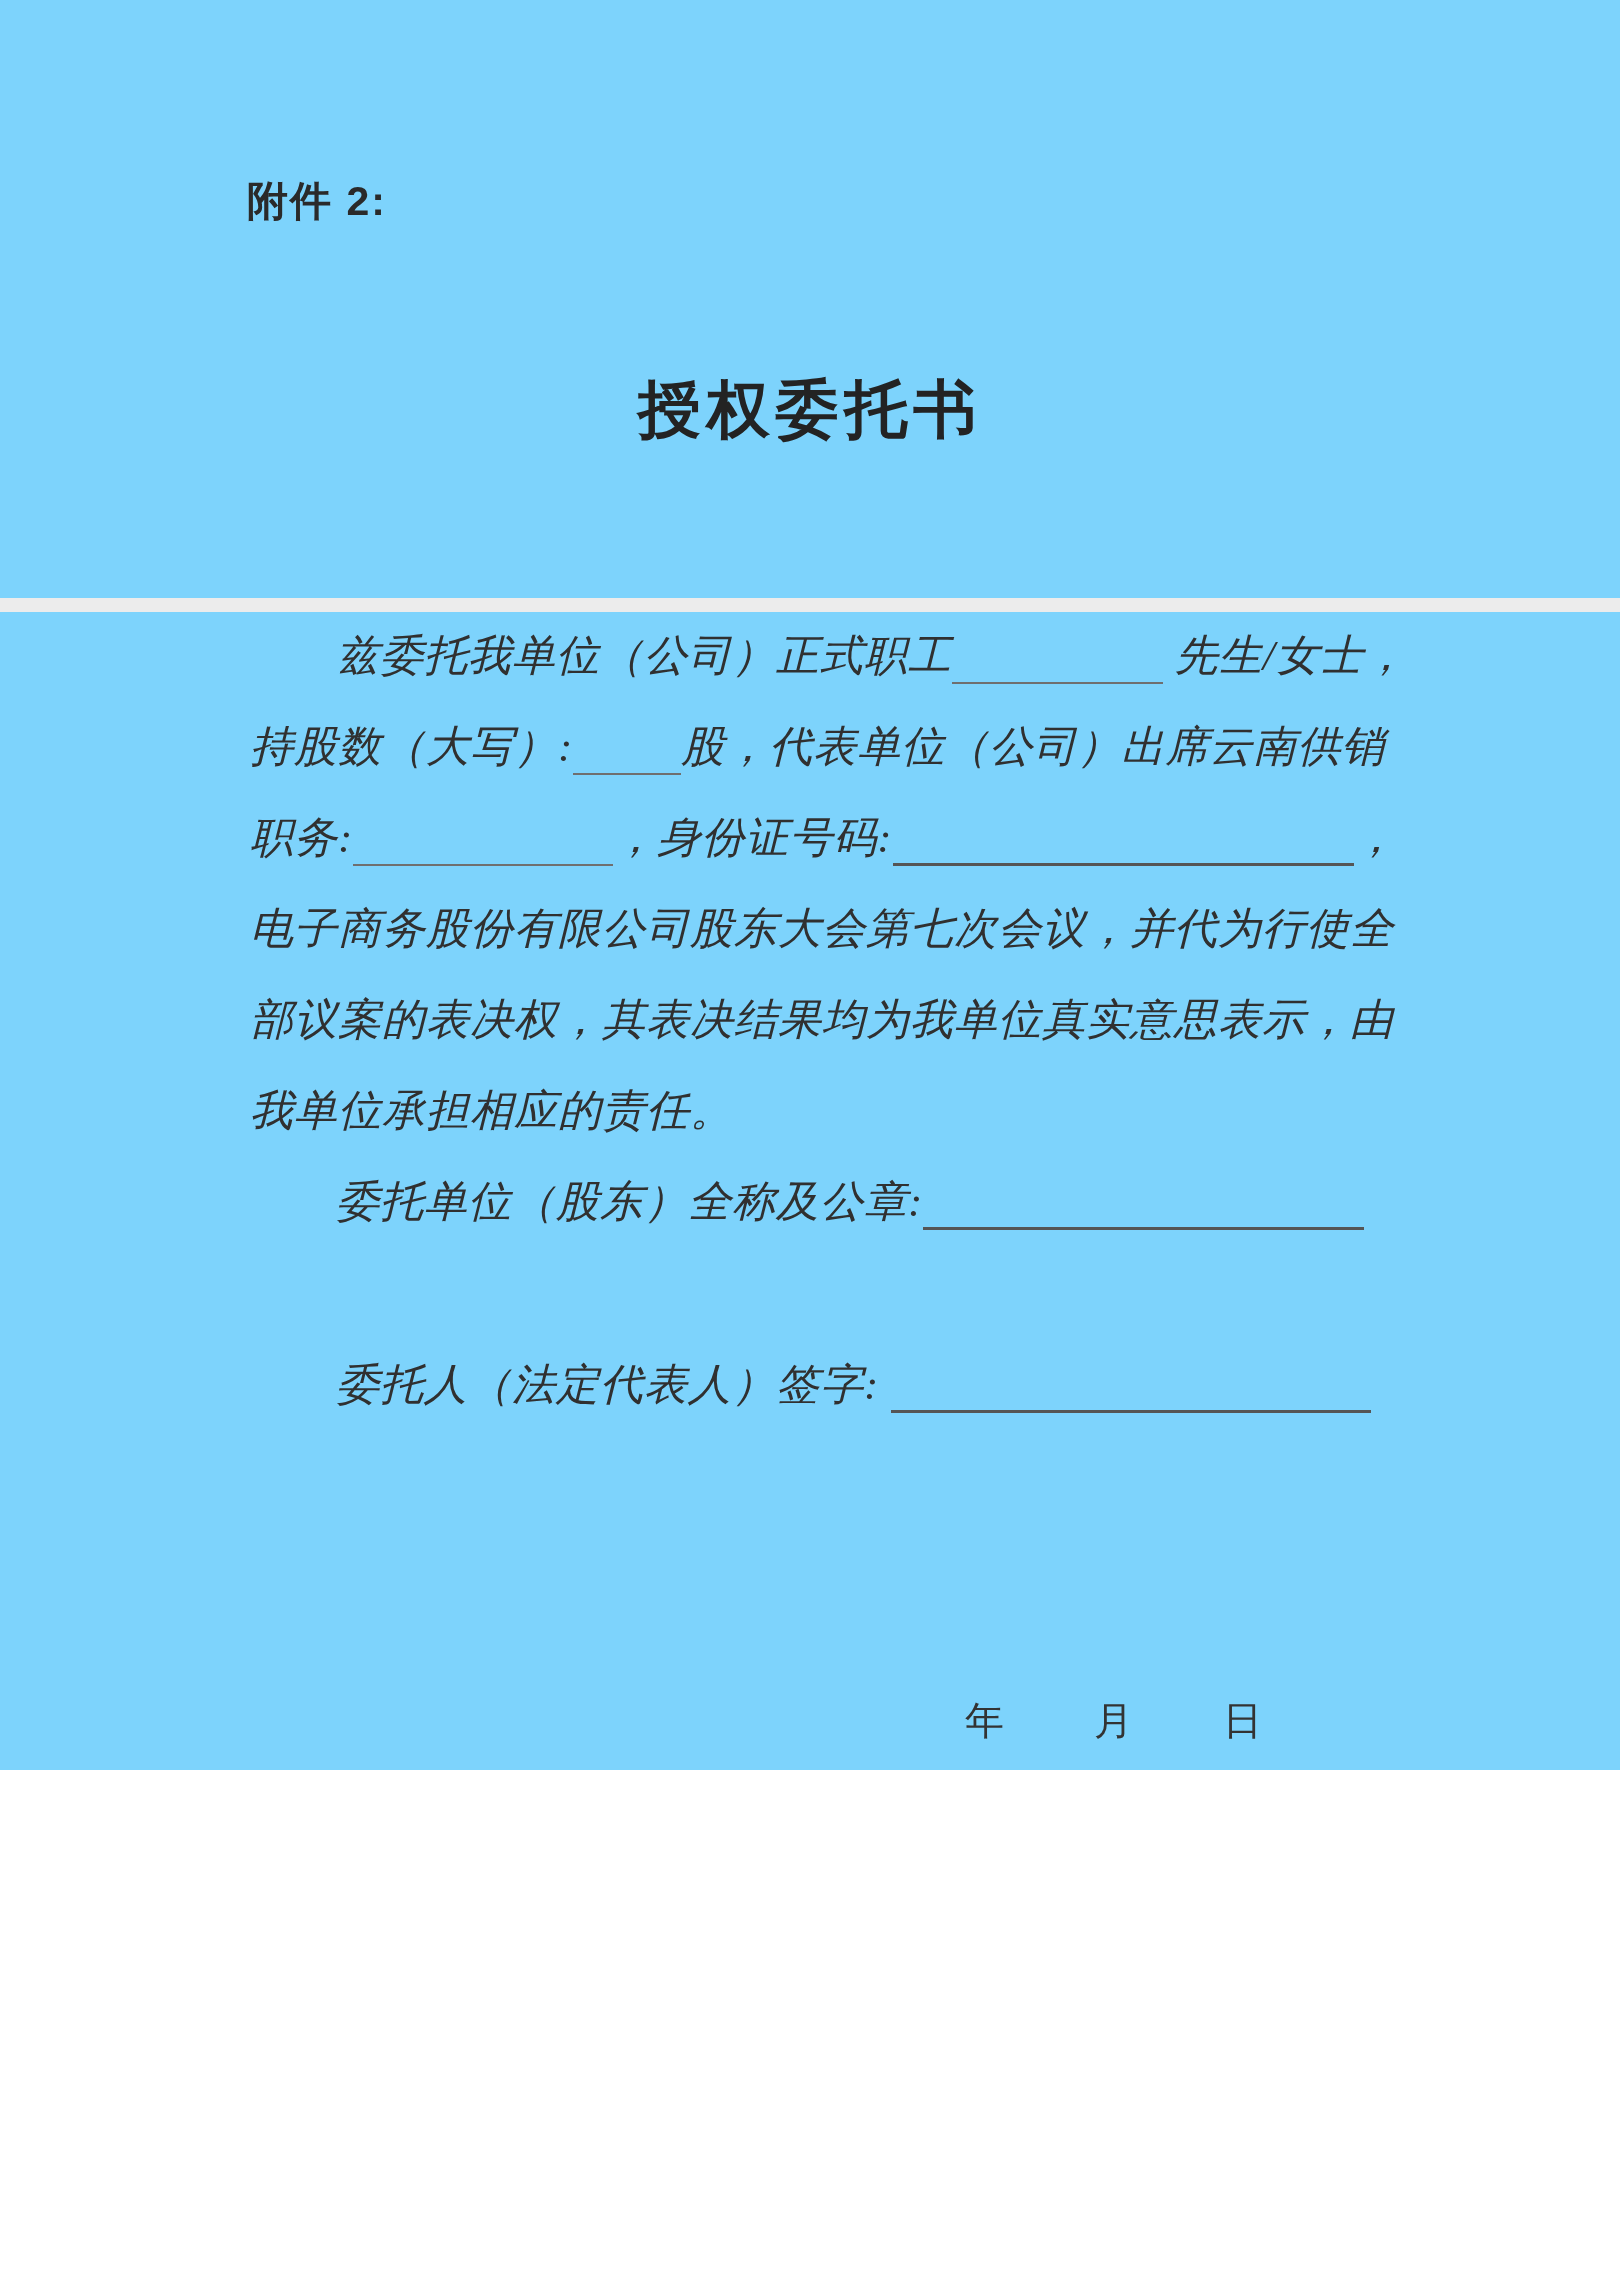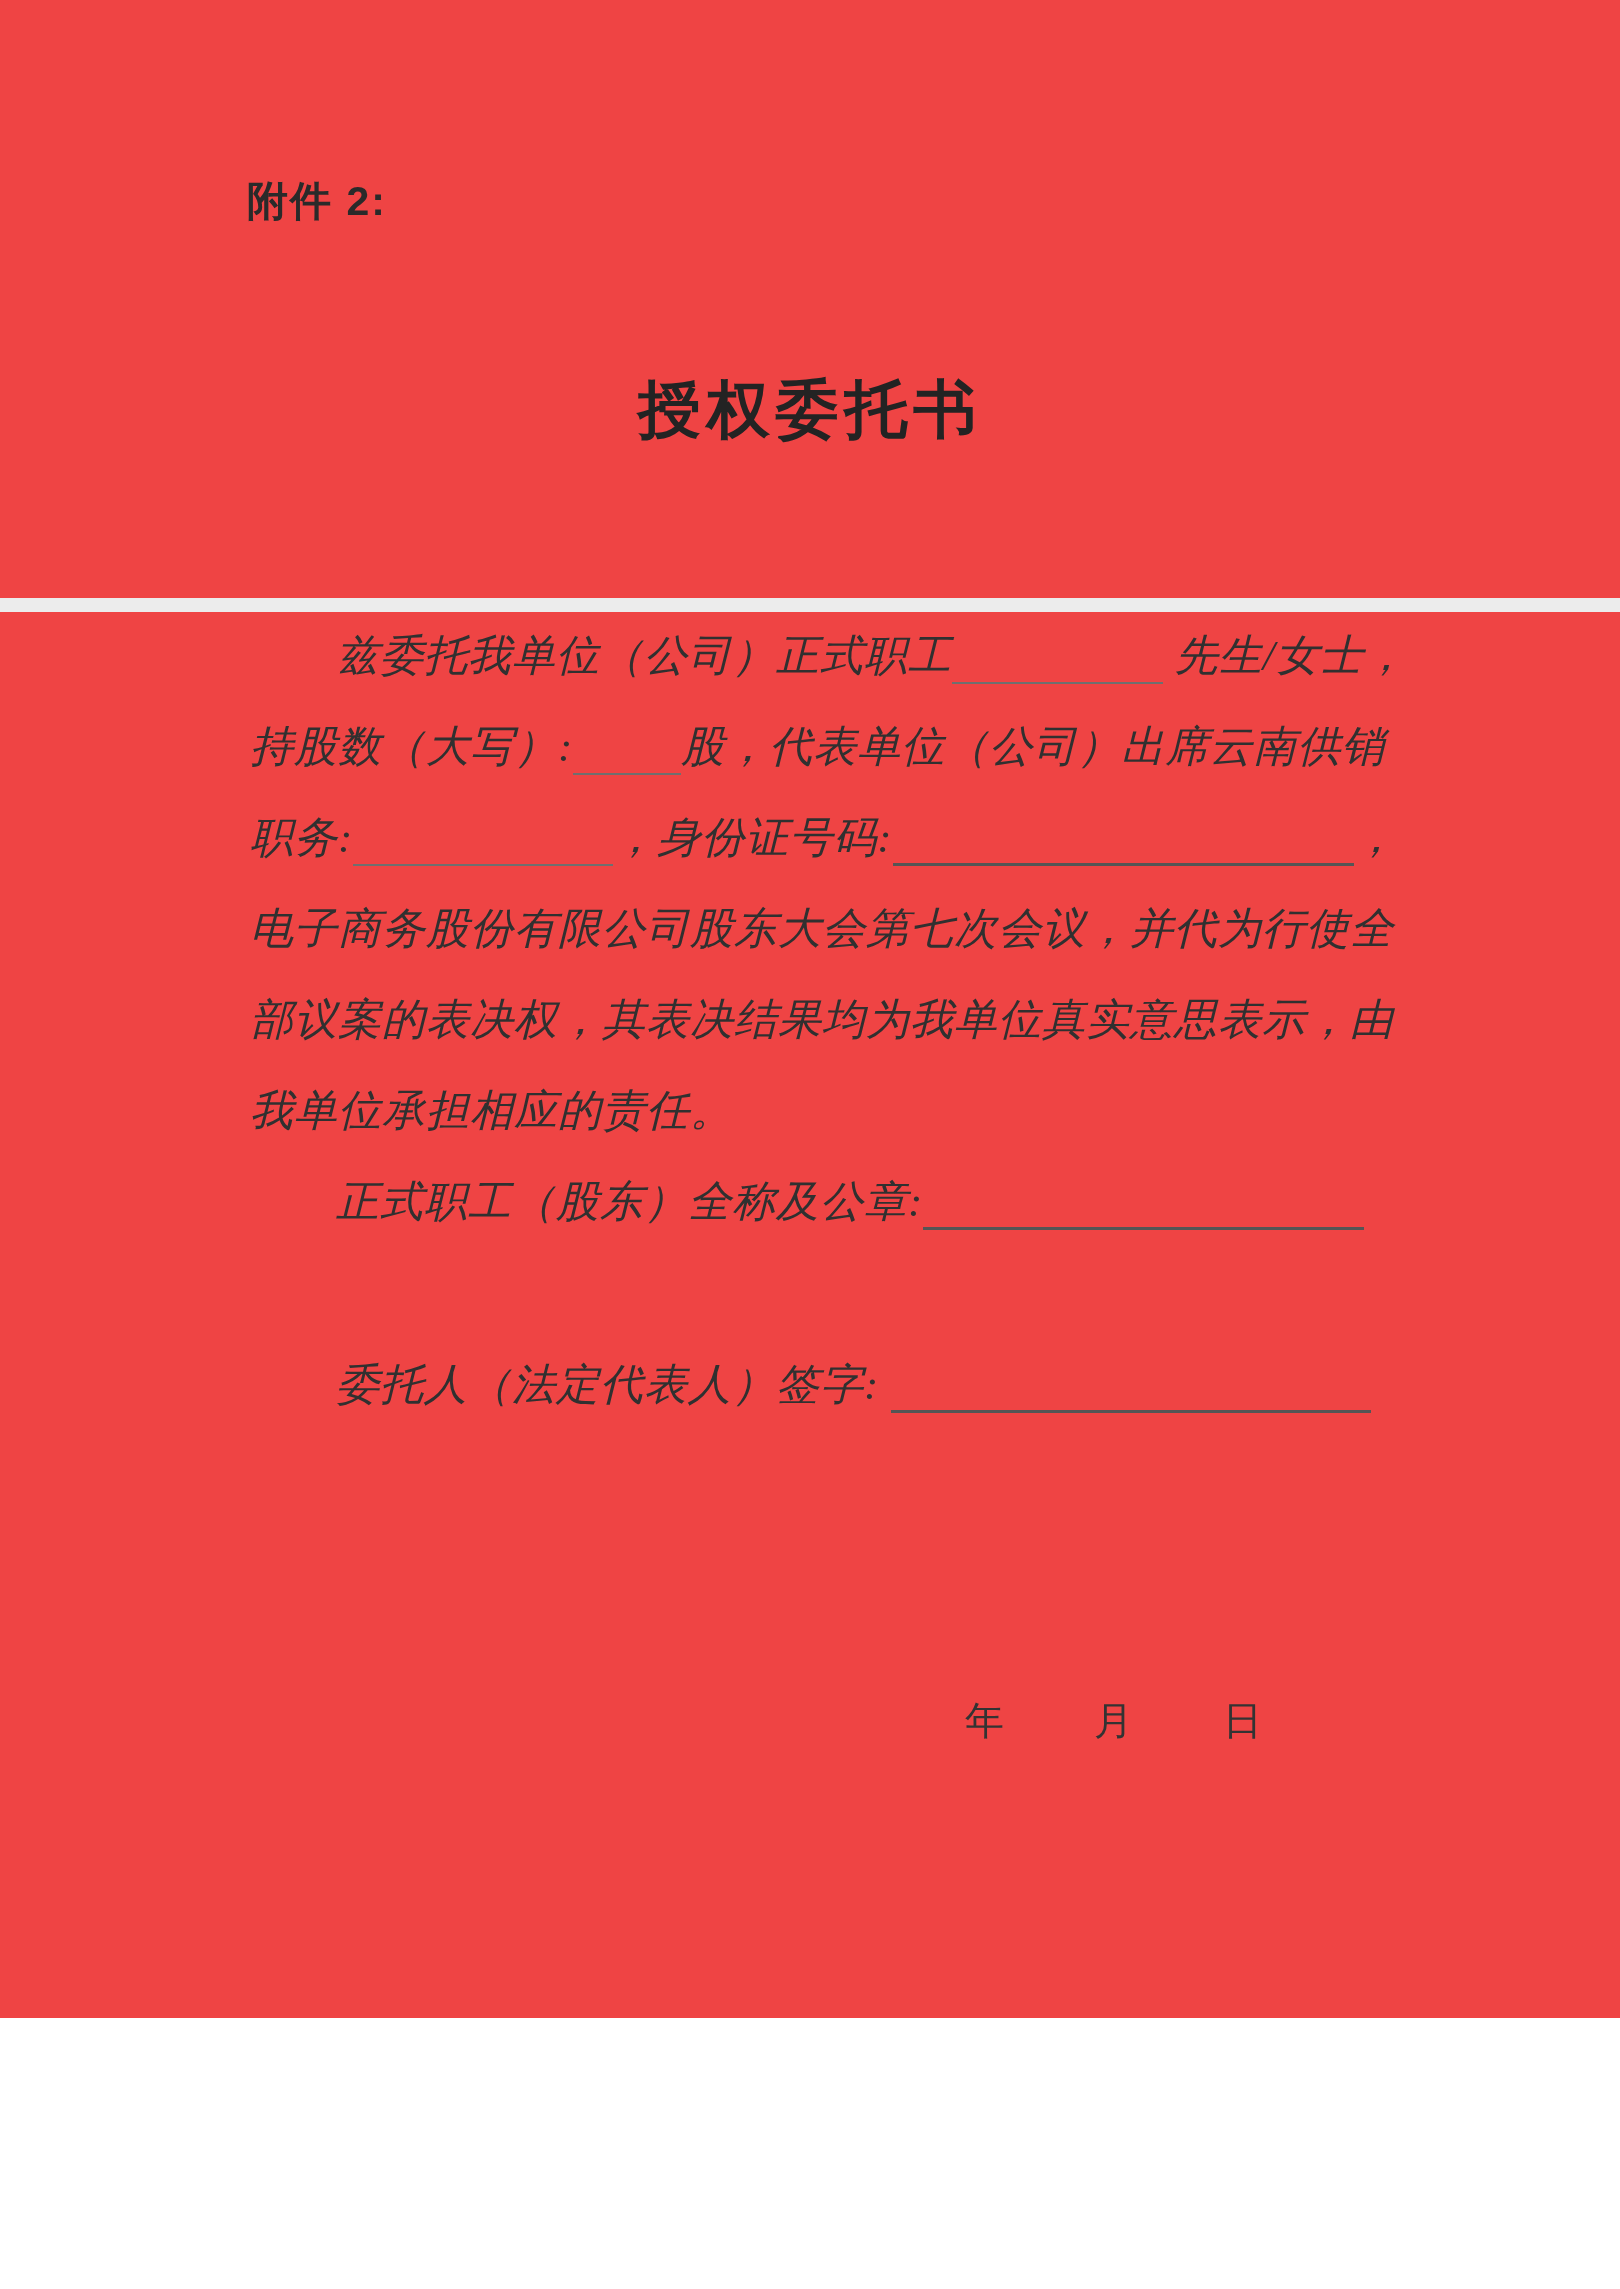--- a/index.html
+++ b/index.html
@@ -3,22 +3,22 @@
 <meta charset="utf-8">
 <style>
   html, body {
     margin: 0;
     padding: 0;
     background: #ffffff;
   }
   .page {
     position: relative;
     width: 1620px;
-    height: 2018px;
-    background: #ef4444;
+    height: 1770px;
+    background: #7dd3fc;
     overflow: hidden;
     font-family: "Liberation Serif", "DejaVu Serif", serif;
     color: #2e2e2e;
   }
   .attachment-label {
     position: absolute;
     left: 247px;
     top: 174px;
     font-family: "Liberation Sans", "DejaVu Sans", sans-serif;
     font-weight: 700;
@@ -128,21 +128,21 @@
 
     <div class="body-line">
       <span>部议案的表决权，其表决结果均为我单位真实意思表示，由</span>
     </div>
 
     <div class="body-line">
       <span>我单位承担相应的责任。</span>
     </div>
 
     <div class="body-line">
-      <span class="indent"></span><span>正式职工（股东）全称及公章:</span><span class="blank rough w450"></span>
+      <span class="indent"></span><span>委托单位（股东）全称及公章:</span><span class="blank rough w450"></span>
     </div>
 
     <div class="body-line spacer"></div>
 
     <div class="body-line">
       <span class="indent"></span><span>委托人（法定代表人）签字: </span><span class="blank rough w490"></span>
     </div>
 
   </div>
 

